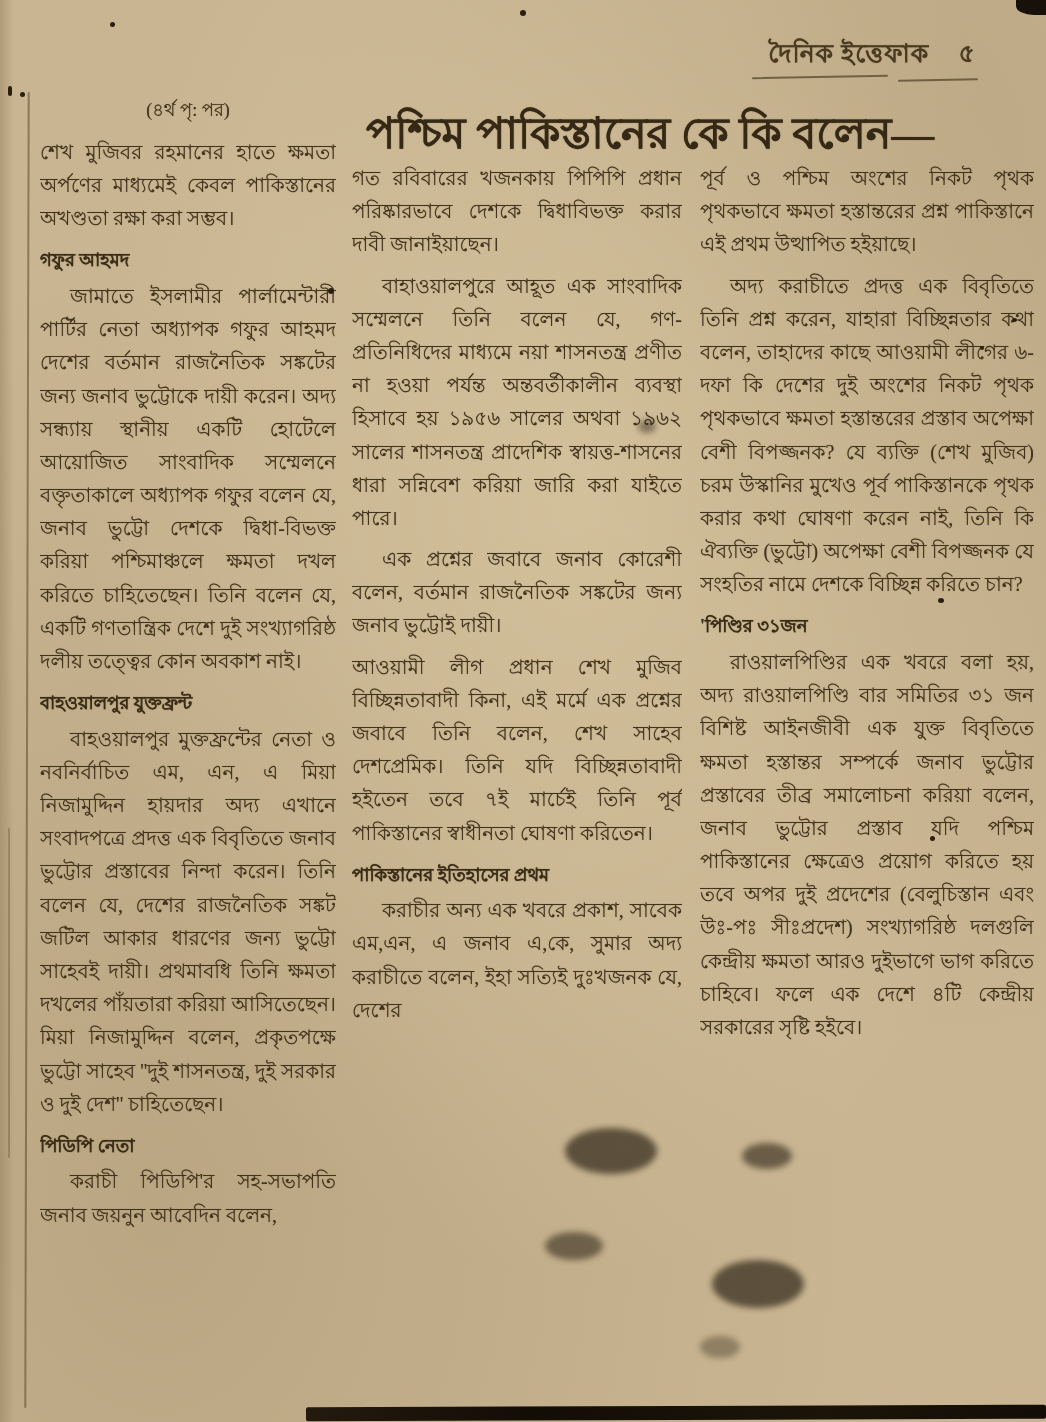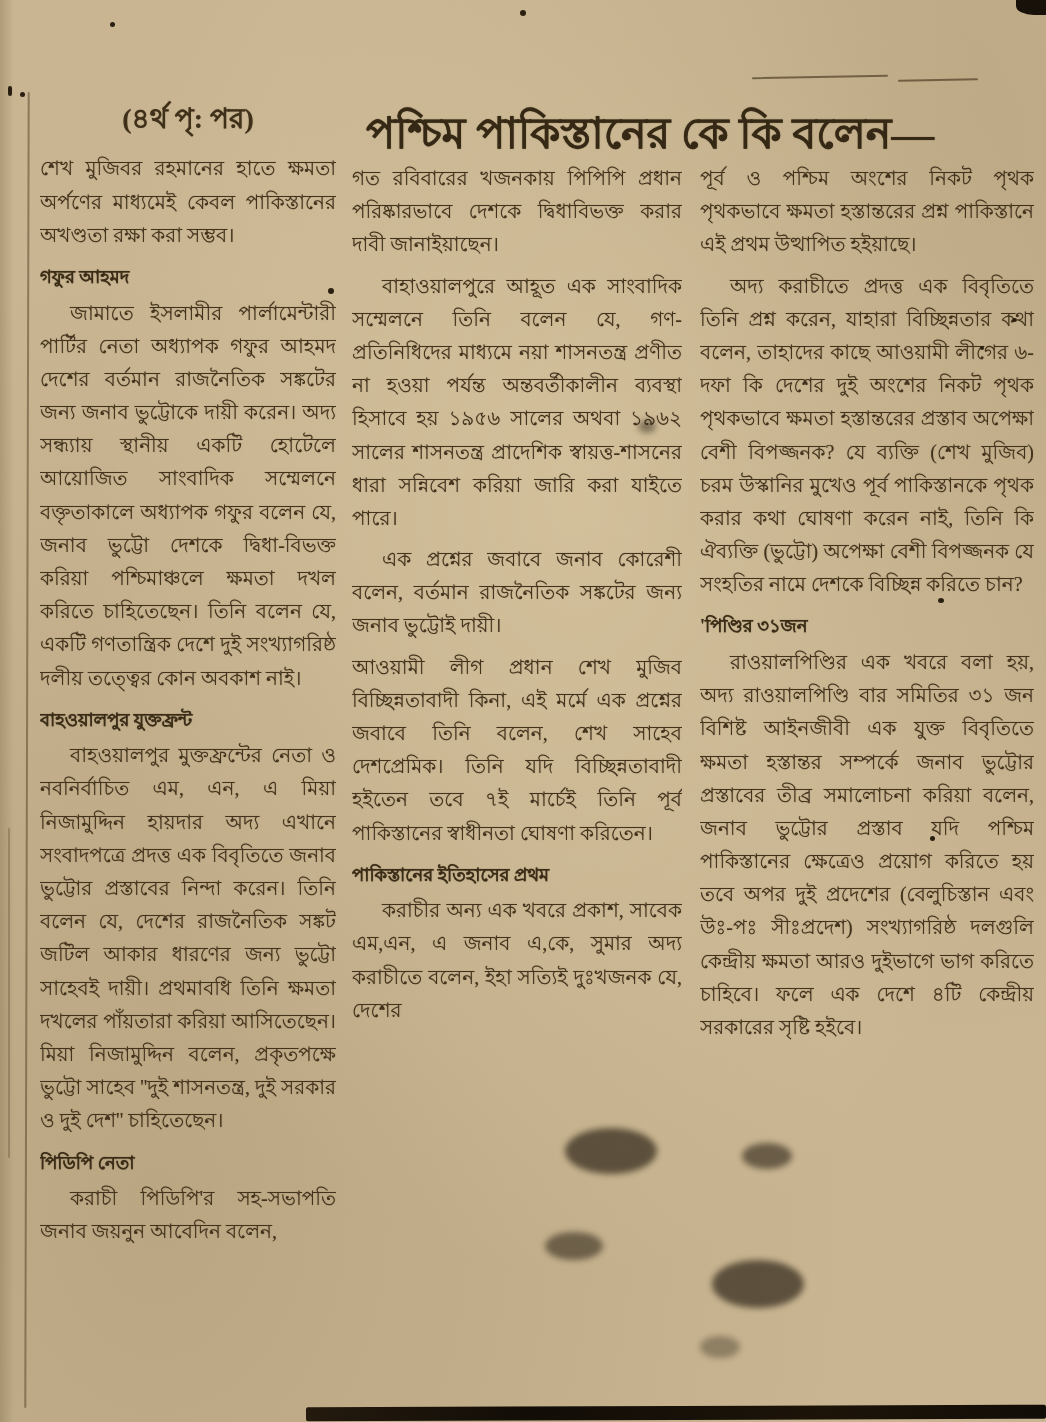--- a/index.html
+++ b/index.html
@@ -43,21 +43,21 @@
   .col-mid{top:162px; left:352px; width:330px; height:1248px;}
   .col-right{top:162px; left:700px; width:334px; height:1248px;}
   .col p{margin:0 0 8px 0; text-indent:30px;}
   .col p.noindent{text-indent:0;}
   .col h3{
     margin:14px 0 8px 0; font-size:18px; line-height:1.25;
     font-weight:bold; color:#3a2c16; text-indent:0;
     text-shadow:0 0 1px rgba(58,44,22,0.7);
   }
   .cont-note{
-    text-align:center; font-size:28px; font-weight:bold;
+    text-align:center; font-size:18px; font-weight:normal;
     margin:0 0 10px 0; color:#3f3019;
   }
   .col-rule{
     position:absolute; width:2px; background:rgba(80,62,36,0.5);
     border-radius:2px;
   }
   .rule-main{top:92px; left:26px; height:1316px; transform:rotate(0.15deg);}
   .rule-short{top:828px; left:8px; height:330px; opacity:0.6;}
   .bottom-bar{
     position:absolute; top:1406px; left:306px; width:740px; height:14px;
@@ -87,20 +87,24 @@
   .d6{top:86px; left:8px; width:4px; height:10px; border-radius:2px;}
   .d7{top:318px; left:1012px; width:5px; height:4px;}
   .d8{top:836px; left:930px; width:5px; height:5px;}
   .d9{top:346px; left:980px; width:4px; height:4px;}
 </style>
 </head>
 <body>
 
 <div class="page">
 
+  <div class="masthead">
+    <span>দৈনিক ইত্তেফাক</span>
+    <span class="pgnum">৫</span>
+  </div>
   <div class="mast-rule r1"></div>
   <div class="mast-rule r2"></div>
 
   <h1 class="headline">পশ্চিম পাকিস্তানের কে কি বলেন—</h1>
 
   <div class="col col-left">
     <div class="cont-note">(৪র্থ পৃ: পর)</div>
     <p class="noindent">শেখ মুজিবর রহমানের হাতে ক্ষমতা অর্পণের মাধ্যমেই কেবল পাকিস্তানের অখণ্ডতা রক্ষা করা সম্ভব।</p>
     <h3>গফুর আহমদ</h3>
     <p>জামাতে ইসলামীর পার্লামেন্টারী পার্টির নেতা অধ্যাপক গফুর আহমদ দেশের বর্তমান রাজনৈতিক সঙ্কটের জন্য জনাব ভুট্টোকে দায়ী করেন। অদ্য সন্ধ্যায় স্থানীয় একটি হোটেলে আয়োজিত সাংবাদিক সম্মেলনে বক্তৃতাকালে অধ্যাপক গফুর বলেন যে, জনাব ভুট্টো দেশকে দ্বিধা-বিভক্ত করিয়া পশ্চিমাঞ্চলে ক্ষমতা দখল করিতে চাহিতেছেন। তিনি বলেন যে, একটি গণতান্ত্রিক দেশে দুই সংখ্যাগরিষ্ঠ দলীয় তত্ত্বের কোন অবকাশ নাই।</p>

